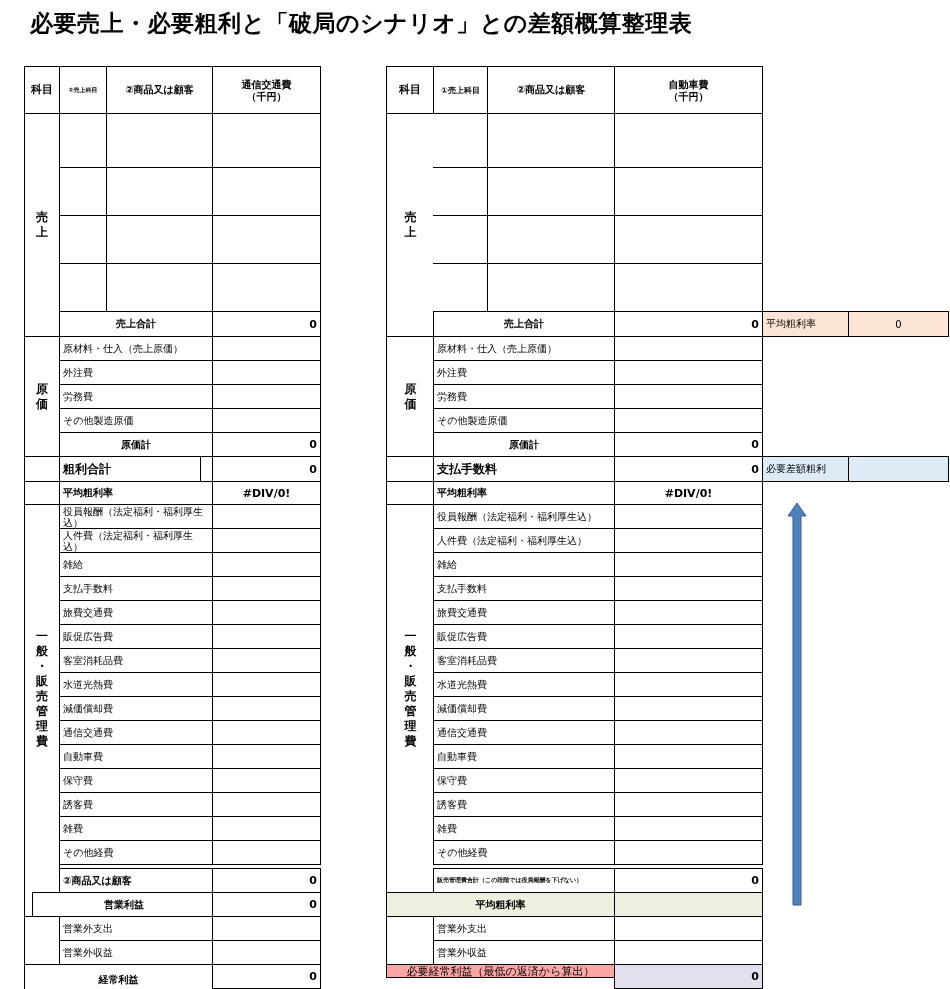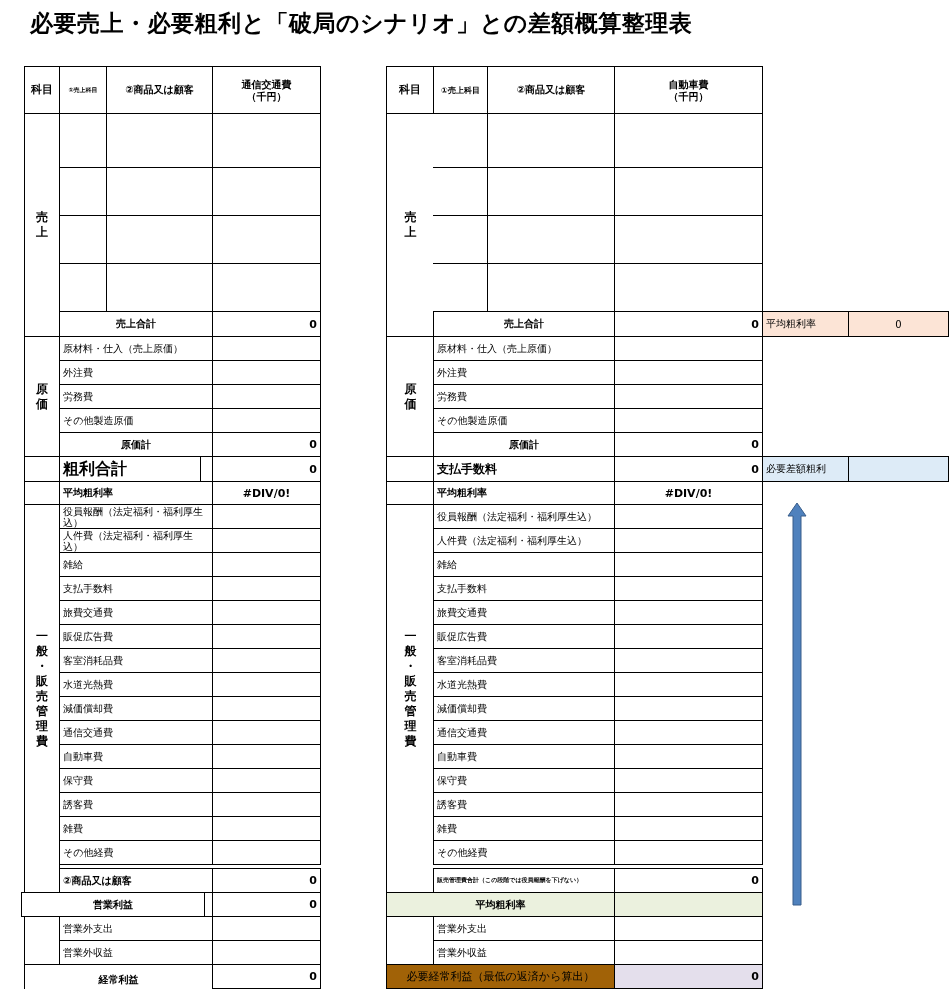--- a/index.html
+++ b/index.html
@@ -63,21 +63,21 @@
 <div class="cell " style="left:212px;width:109px;top:336px;height:25px;"></div>
 <div class="cell " style="left:59px;width:154px;top:360px;height:25px;">外注費</div>
 <div class="cell " style="left:212px;width:109px;top:360px;height:25px;"></div>
 <div class="cell " style="left:59px;width:154px;top:384px;height:25px;">労務費</div>
 <div class="cell " style="left:212px;width:109px;top:384px;height:25px;"></div>
 <div class="cell " style="left:59px;width:154px;top:408px;height:25px;">その他製造原価</div>
 <div class="cell " style="left:212px;width:109px;top:408px;height:25px;"></div>
 <div class="cell center bold" style="left:59px;width:154px;top:432px;height:25px;">原価計</div>
 <div class="cell num" style="left:212px;width:109px;top:432px;height:25px;">0</div>
 <div class="cell " style="left:24px;width:36px;top:456px;height:26px;"></div>
-<div class="cell bold" style="left:59px;width:142px;top:456px;height:26px;font-size:16px;">粗利合計</div>
+<div class="cell bold" style="left:59px;width:142px;top:456px;height:26px;font-size:12px;">粗利合計</div>
 <div class="cell num" style="left:212px;width:109px;top:456px;height:26px;">0</div>
 <div class="cell " style="left:24px;width:36px;top:481px;height:24px;"></div>
 <div class="cell bold" style="left:59px;width:154px;top:481px;height:24px;">平均粗利率</div>
 <div class="cell center bold" style="left:212px;width:109px;top:481px;height:24px;font-size:11px;">#DIV/0!</div>
 <div class="cell vert" style="left:24px;width:36px;top:504px;height:413px;white-space:pre-line;justify-content:flex-start;padding-top:124px;">一
 般
 ・
 販
 売
 管
@@ -108,21 +108,21 @@
 <div class="cell " style="left:59px;width:154px;top:768px;height:25px;">保守費</div>
 <div class="cell " style="left:212px;width:109px;top:768px;height:25px;"></div>
 <div class="cell " style="left:59px;width:154px;top:792px;height:25px;">誘客費</div>
 <div class="cell " style="left:212px;width:109px;top:792px;height:25px;"></div>
 <div class="cell " style="left:59px;width:154px;top:816px;height:25px;">雑費</div>
 <div class="cell " style="left:212px;width:109px;top:816px;height:25px;"></div>
 <div class="cell " style="left:59px;width:154px;top:840px;height:25px;">その他経費</div>
 <div class="cell " style="left:212px;width:109px;top:840px;height:25px;"></div>
 <div class="cell bold" style="left:59px;width:154px;top:868px;height:25px;">②商品又は顧客</div>
 <div class="cell num" style="left:212px;width:109px;top:868px;height:25px;">0</div>
-<div class="cell center bold" style="left:21px;width:184px;top:892px;height:25px;">営業利益</div>
+<div class="cell center bold" style="left:32px;width:184px;top:892px;height:25px;">営業利益</div>
 <div class="cell num" style="left:212px;width:109px;top:892px;height:25px;">0</div>
 <div class="cell " style="left:24px;width:36px;top:916px;height:49px;"></div>
 <div class="cell " style="left:59px;width:154px;top:916px;height:25px;">営業外支出</div>
 <div class="cell " style="left:212px;width:109px;top:916px;height:25px;"></div>
 <div class="cell " style="left:59px;width:154px;top:940px;height:25px;">営業外収益</div>
 <div class="cell " style="left:212px;width:109px;top:940px;height:25px;"></div>
 <div class="cell center bold" style="left:24px;width:189px;top:964px;height:31px;">経常利益</div>
 <div class="cell num" style="left:212px;width:109px;top:964px;height:25px;">0</div>
 <div class="cell hdr center" style="left:386px;width:48px;top:66px;height:48px;font-size:11px;">科目</div>
 <div class="cell center bold tiny" style="left:433px;width:55px;top:66px;height:48px;font-size:8px;">①売上科目</div>
@@ -203,14 +203,14 @@
 <div class="cell " style="left:614px;width:149px;top:840px;height:25px;"></div>
 <div class="cell bold tiny" style="left:433px;width:182px;top:868px;height:25px;">販売管理費合計（この段階では役員報酬を下げない）</div>
 <div class="cell num" style="left:614px;width:149px;top:868px;height:25px;">0</div>
 <div class="cell center bold" style="left:386px;width:229px;top:892px;height:25px;background:#ebf1de;">平均粗利率</div>
 <div class="cell num" style="left:614px;width:149px;top:892px;height:25px;background:#ebf1de;"></div>
 <div class="cell nb-r" style="left:386px;width:48px;top:916px;height:49px;"></div>
 <div class="cell " style="left:433px;width:182px;top:916px;height:25px;">営業外支出</div>
 <div class="cell " style="left:614px;width:149px;top:916px;height:25px;"></div>
 <div class="cell " style="left:433px;width:182px;top:940px;height:25px;">営業外収益</div>
 <div class="cell " style="left:614px;width:149px;top:940px;height:25px;"></div>
-<div class="cell center" style="left:386px;width:229px;top:964px;height:25px;background:#a16207;font-size:11px;">必要経常利益（最低の返済から算出）</div>
+<div class="cell center" style="left:386px;width:229px;top:964px;height:14px;background:#fca5a5;font-size:11px;">必要経常利益（最低の返済から算出）</div>
 <div class="cell num" style="left:614px;width:149px;top:964px;height:25px;background:#e4dfec;">0</div>
 
 </body></html>

